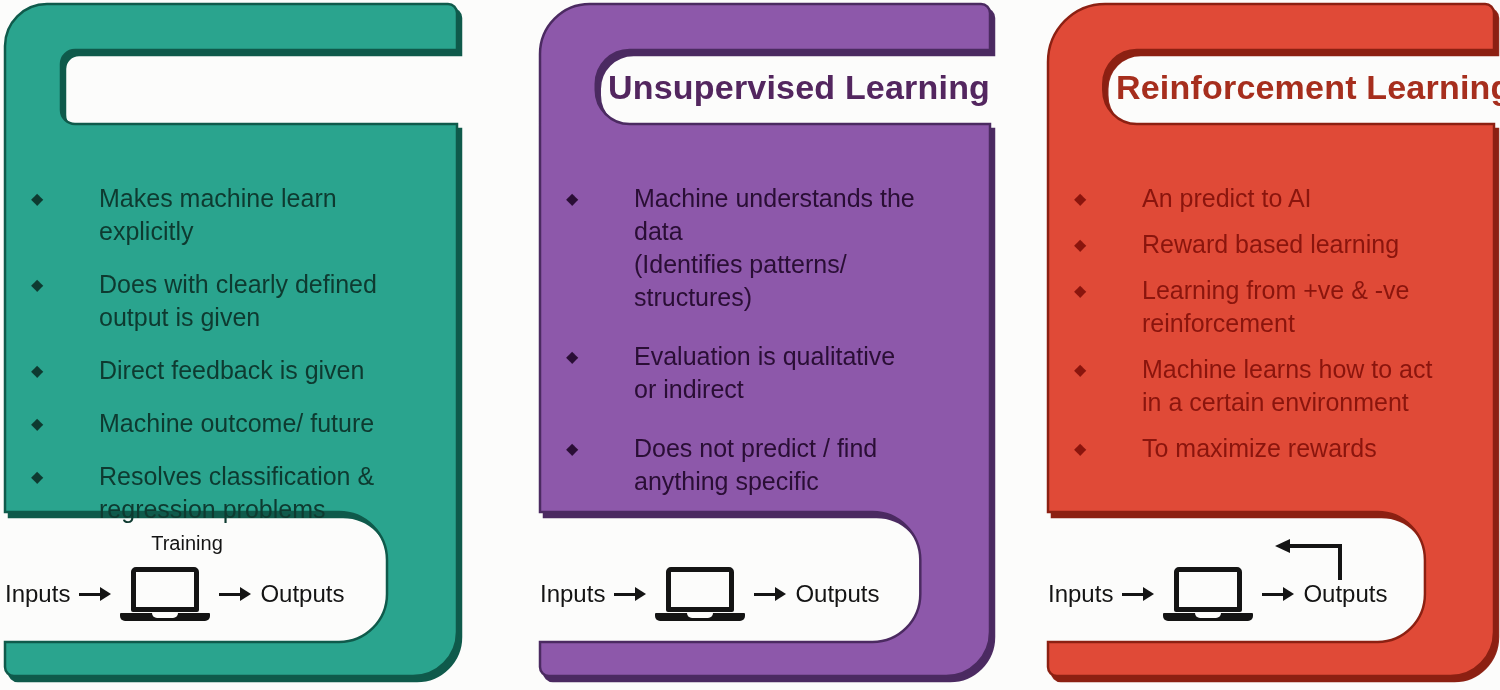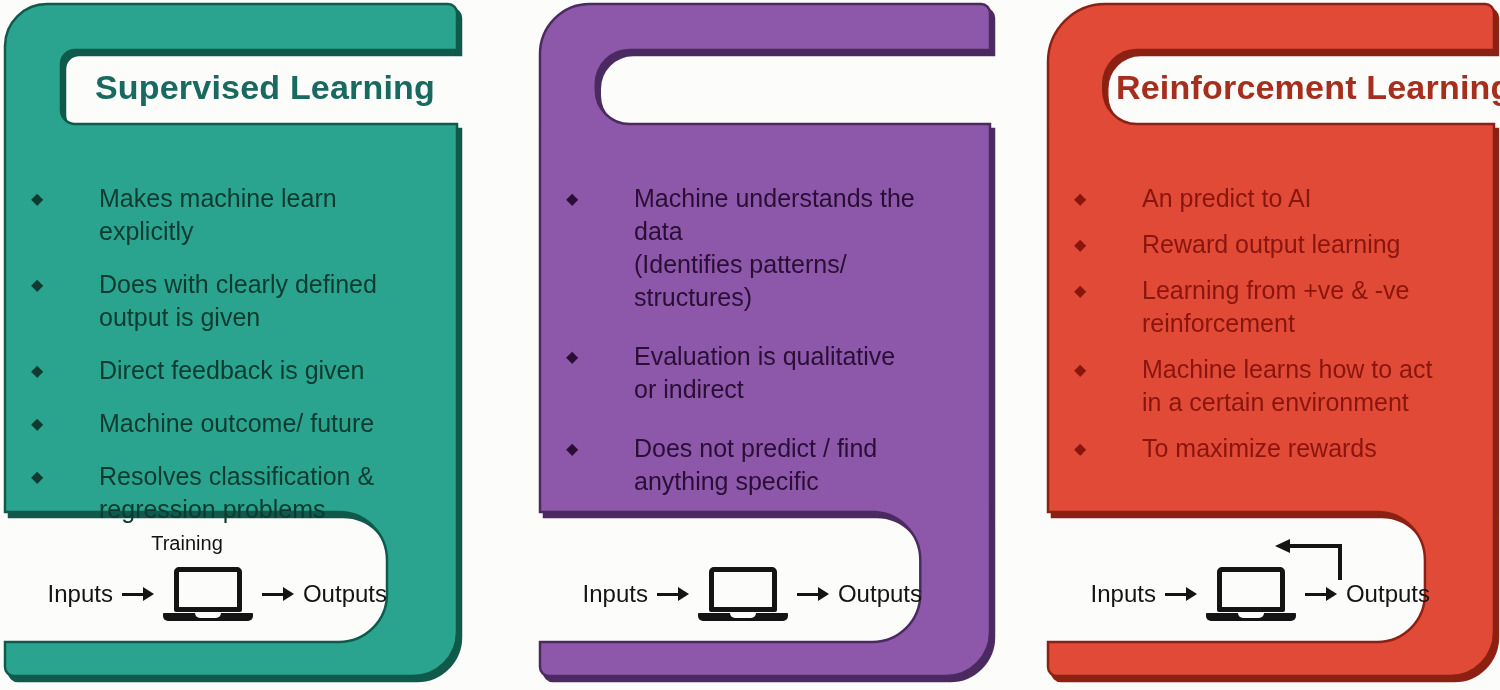--- a/index.html
+++ b/index.html
@@ -41,21 +41,21 @@
     font-size:25px;line-height:33px;color:var(--text);
     white-space:pre-line;font-weight:500;margin-left:40px;
   }
   .diagram{position:absolute;left:0;top:508px;width:382px;height:130px;color:#141414;}
   .diagram-top-label{
     position:absolute;top:20px;left:0;width:364px;text-align:center;
     font-size:20px;color:#141414;
   }
   .diagram-row{
     position:absolute;top:52px;left:0;width:100%;height:60px;
-    display:flex;justify-content:flex-end;align-items:center;gap:9px;
+    display:flex;justify-content:flex-start;align-items:center;gap:9px;
     font-size:24px;
   }
   .diagram-row .io-label{white-space:nowrap;}
   .arrow{position:relative;display:inline-block;width:22px;height:3px;background:#141414;margin-right:10px;flex:none;}
   .arrow::after{
     content:"";position:absolute;right:-10px;top:-5.5px;width:0;height:0;
     border-left:11px solid #141414;border-top:7px solid transparent;border-bottom:7px solid transparent;
   }
   .laptop{display:flex;flex-direction:column;align-items:center;flex:none;}
   .laptop-screen{
@@ -72,21 +72,20 @@
   }
   .feedback-arrow{position:absolute;left:226px;top:24px;overflow:visible;}
 </style>
 </head>
 <body style="background: rgb(252, 252, 251);">
 
 <div class="card" id="card-supervised" style="--fill: #2aa48e; --edge: #0f5a4b; --title: #18695f; --text: #0e3a30;">
   <svg class="shape" viewBox="0 0 452 672" preserveAspectRatio="none">
     <path d="M42 0 L443 0 A9 9 0 0 1 452 9 L452 46 L70 46 A14 14 0 0 0 56 60 L56 106 A14 14 0 0 0 70 120 L452 120 L452 628 A44 44 0 0 1 408 672 L9 672 A9 9 0 0 1 0 663 L0 638 L334 638 A48 48 0 0 0 382 590 L382 556 A48 48 0 0 0 334 508 L0 508 L0 42 A42 42 0 0 1 42 0 Z"></path>
   </svg>
-  <div class="title">Supervised Learning</div>
   <ul class="bullets">
     <li class="bullet">
       <span class="diamond">◆</span>
       <span class="bullet-text">Makes machine learn explicitly</span>
     </li>
     <li class="bullet">
       <span class="diamond">◆</span>
       <span class="bullet-text">Does with clearly defined
 output is given</span>
     </li>
@@ -116,20 +115,21 @@
       <span class="arrow"></span>
       <span class="io-label">Outputs</span>
     </div>
   </div>
 </div>
 
 <div class="card" id="card-unsupervised" style="--fill: #8d58aa; --edge: #4b2a61; --title: #53265f; --text: #2a0e35;">
   <svg class="shape" viewBox="0 0 452 672" preserveAspectRatio="none">
     <path d="M50 0 L443 0 A9 9 0 0 1 452 9 L452 46 L90 46 A34 34 0 0 0 56 80 L56 86 A34 34 0 0 0 90 120 L452 120 L452 628 A44 44 0 0 1 408 672 L9 672 A9 9 0 0 1 0 663 L0 638 L334 638 A48 48 0 0 0 382 590 L382 556 A48 48 0 0 0 334 508 L0 508 L0 50 A50 50 0 0 1 50 0 Z"></path>
   </svg>
+  <div class="title">Unsupervised Learning</div>
   <ul class="bullets">
     <li class="bullet">
       <span class="diamond">◆</span>
       <span class="bullet-text">Machine understands the data
 (Identifies patterns/ structures)</span>
     </li>
     <li class="bullet">
       <span class="diamond">◆</span>
       <span class="bullet-text">Evaluation is qualitative
 or indirect</span>
@@ -160,21 +160,21 @@
     <path d="M58 0 L443 0 A9 9 0 0 1 452 9 L452 46 L90 46 A34 34 0 0 0 56 80 L56 86 A34 34 0 0 0 90 120 L452 120 L452 628 A44 44 0 0 1 408 672 L9 672 A9 9 0 0 1 0 663 L0 638 L334 638 A48 48 0 0 0 382 590 L382 556 A48 48 0 0 0 334 508 L0 508 L0 58 A58 58 0 0 1 58 0 Z"></path>
   </svg>
   <div class="title">Reinforcement Learning</div>
   <ul class="bullets">
     <li class="bullet">
       <span class="diamond">◆</span>
       <span class="bullet-text">An predict to AI</span>
     </li>
     <li class="bullet">
       <span class="diamond">◆</span>
-      <span class="bullet-text">Reward output learning</span>
+      <span class="bullet-text">Reward based learning</span>
     </li>
     <li class="bullet">
       <span class="diamond">◆</span>
       <span class="bullet-text">Learning from +ve &amp; -ve
 reinforcement</span>
     </li>
     <li class="bullet">
       <span class="diamond">◆</span>
       <span class="bullet-text">Machine learns how to act
 in a certain environment</span>

